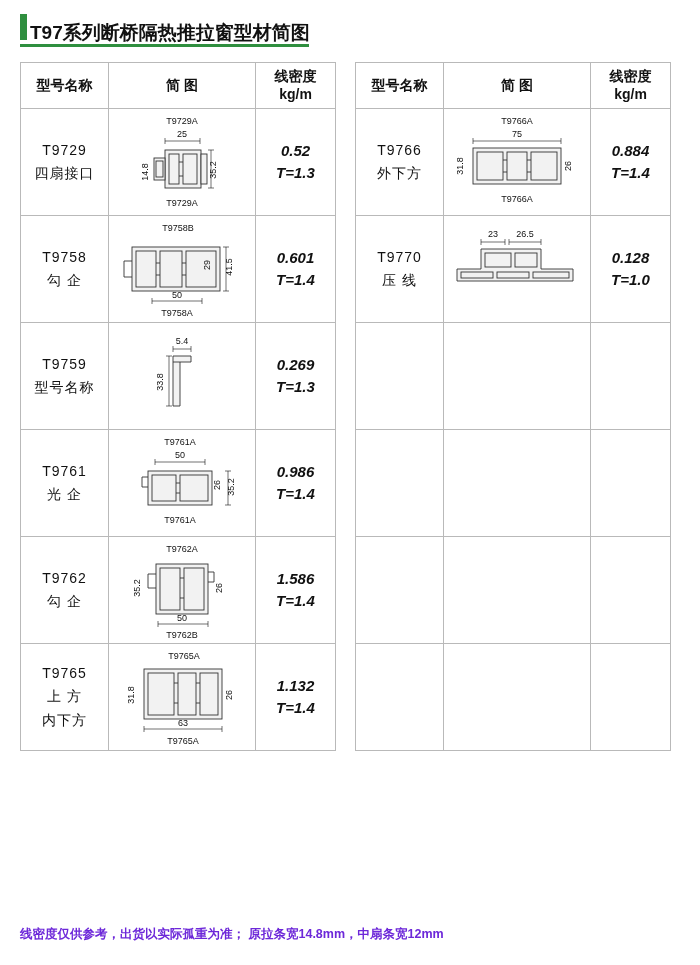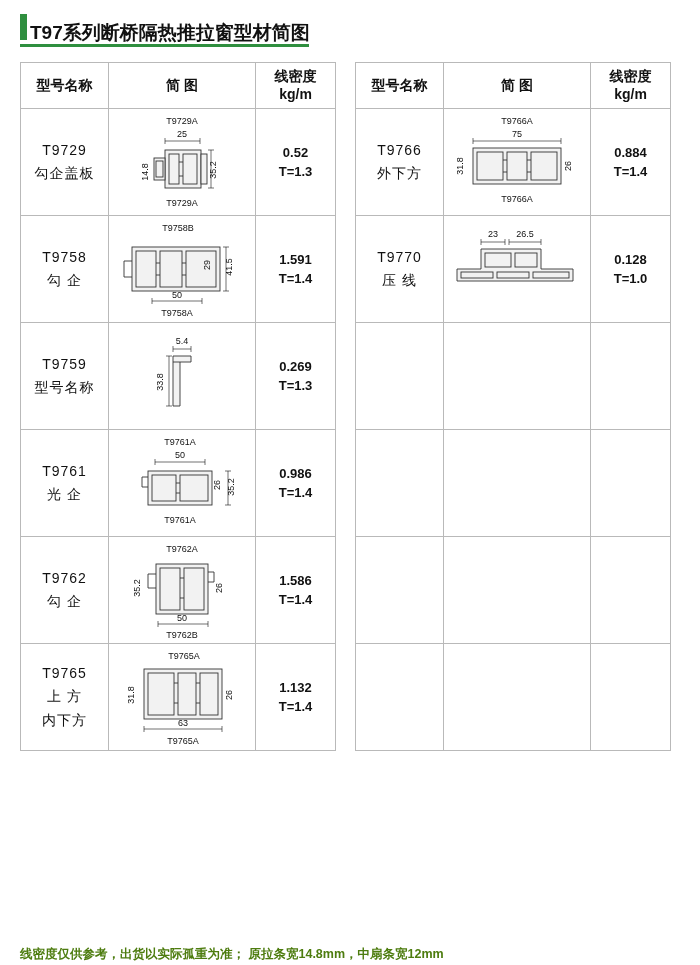--- a/index.html
+++ b/index.html
@@ -74,24 +74,25 @@
   .row td { height: 107px; }
 
   .name-cell {
     font-size: 14px;
     font-weight: normal;
     color: #111;
     line-height: 1.65;
     letter-spacing: 1px;
   }
   .dens-cell {
-    font-size: 13px;
+    font-size: 15px;
     font-weight: bold;
     color: #111;
     line-height: 1.5;
+    font-style: italic;
   }
   .fig-cell { position: relative; }
   .fig-cell svg { display: block; margin: 0 auto; }
 
   .fig-label {
     font-size: 9px;
     fill: #111;
     font-family: "Liberation Sans", sans-serif;
   }
   .dim {
@@ -112,24 +113,24 @@
   .lead {
     stroke: #111;
     stroke-width: 0.6;
     fill: none;
   }
 
   
   .footnote {
     position: absolute;
     left: 20px;
-    top: 946px;
+    top: 926px;
     font-size: 12.5px;
     font-weight: bold;
-    color: #4d7c0f;
+    color: #6d28d9;
     white-space: nowrap;
   }
 </style>
 </head>
 <body>
 
 <div class="page">
 
   <div class="title-wrap">
     <div class="title-bar"></div>
@@ -149,21 +150,21 @@
       <td>简 图</td>
       <td>
         <div>线密度</div>
         <div>kg/m</div>
       </td>
     </tr>
 
     <tr class="row">
       <td class="name-cell">
         <div>T9729</div>
-        <div>勾企盖板</div>
+        <div>四扇接口</div>
       </td>
       <td class="fig-cell">
         <svg width="145" height="104" viewBox="0 0 145 104">
           <text class="fig-label" x="72" y="14" text-anchor="middle">T9729A</text>
           <text class="dim" x="72" y="27" text-anchor="middle">25</text>
           <line class="lead" x1="55" y1="31" x2="90" y2="31"></line>
           <line class="lead" x1="55" y1="28" x2="55" y2="34"></line>
           <line class="lead" x1="90" y1="28" x2="90" y2="34"></line>
 
           <g>
@@ -216,21 +217,21 @@
           <line class="lead" x1="113" y1="30" x2="119" y2="30"></line>
           <line class="lead" x1="113" y1="74" x2="119" y2="74"></line>
           <line class="lead" x1="42" y1="84" x2="92" y2="84"></line>
           <line class="lead" x1="42" y1="81" x2="42" y2="87"></line>
           <line class="lead" x1="92" y1="81" x2="92" y2="87"></line>
           <text class="dim" x="67" y="81" text-anchor="middle">50</text>
           <text class="fig-label" x="67" y="99" text-anchor="middle">T9758A</text>
         </svg>
       </td>
       <td class="dens-cell">
-        <div>1.591</div>
+        <div>0.601</div>
         <div>T=1.4</div>
       </td>
     </tr>
 
     <tr class="row">
       <td class="name-cell">
         <div>T9759</div>
         <div>型号名称</div>
       </td>
       <td class="fig-cell">

